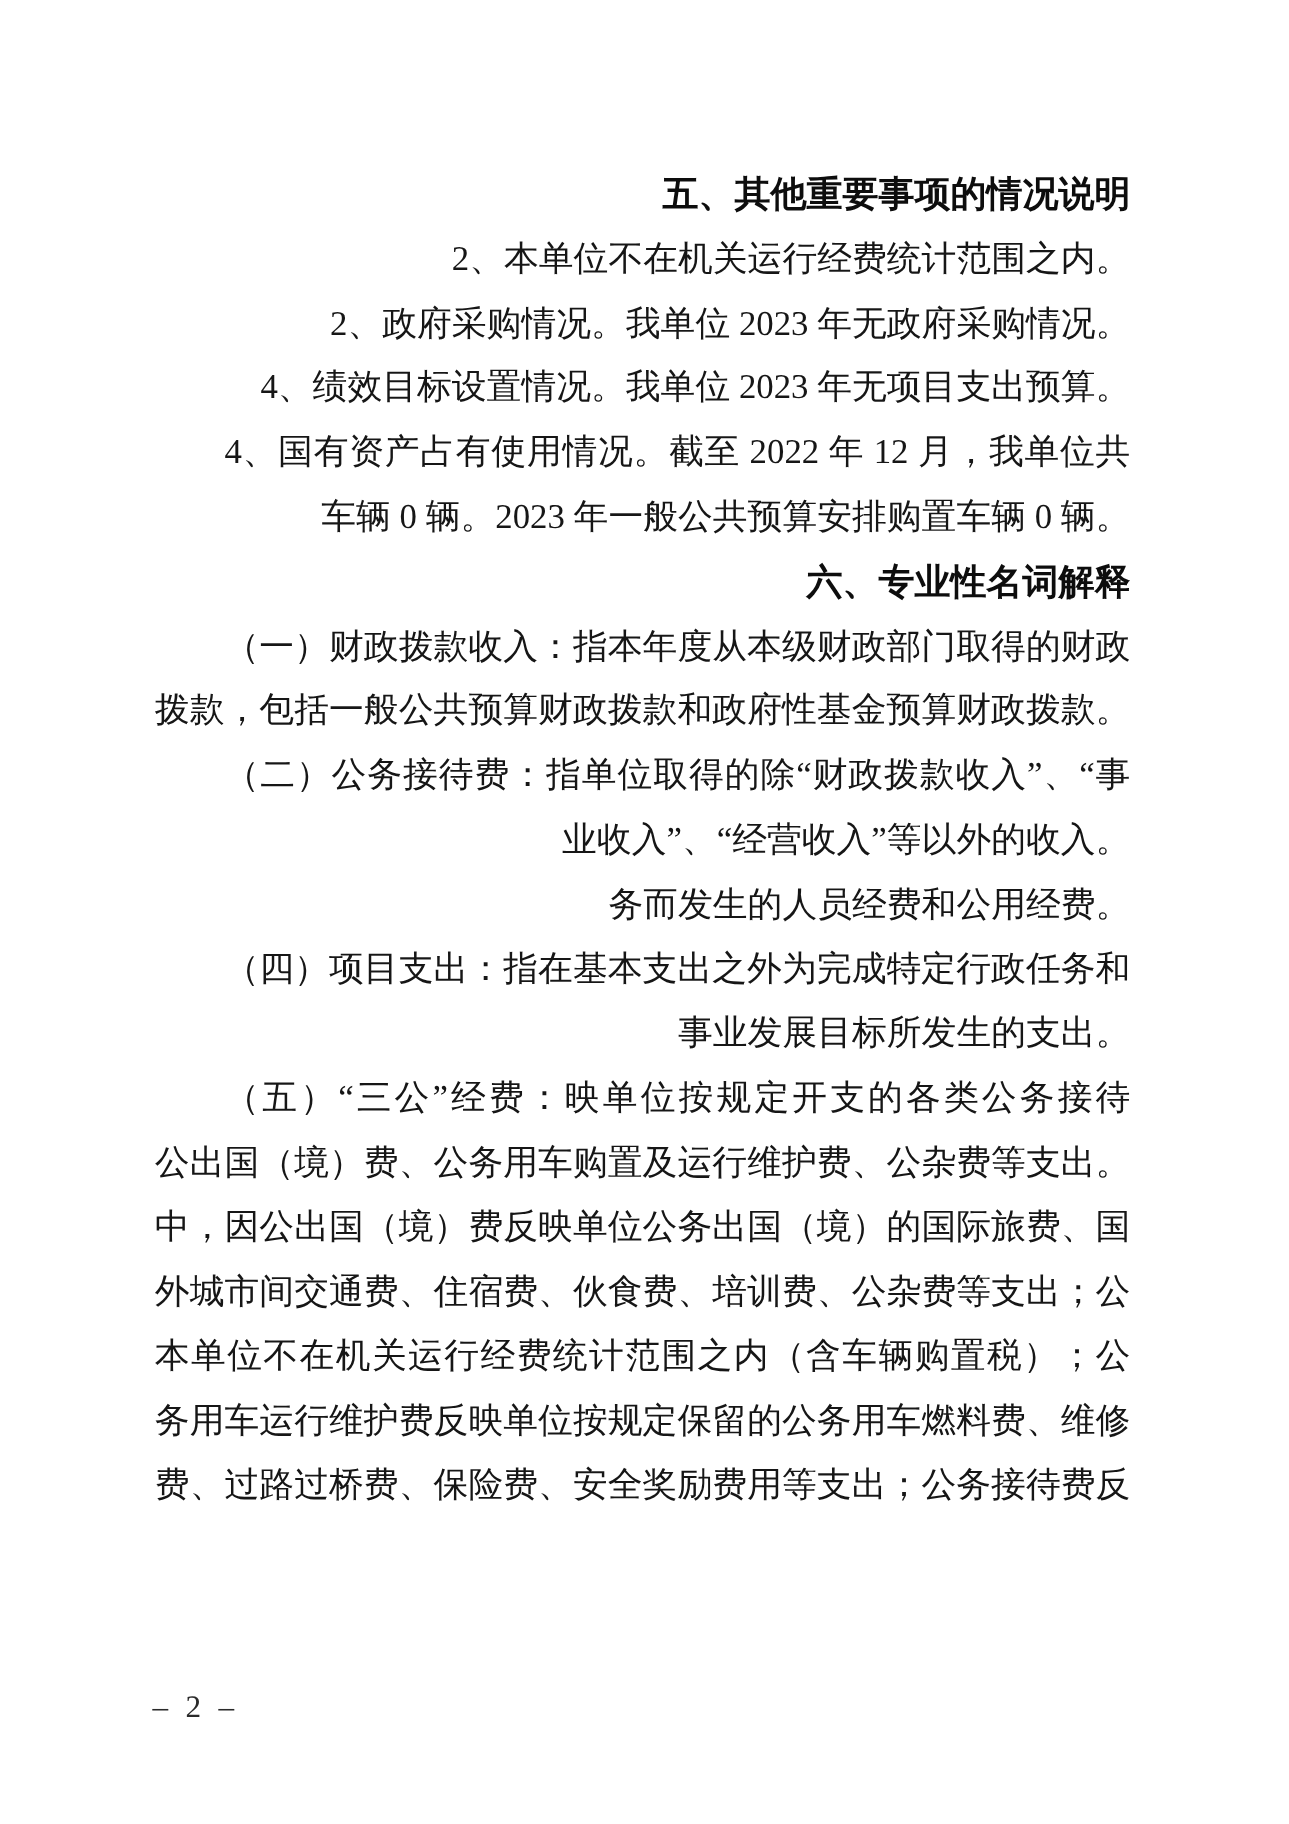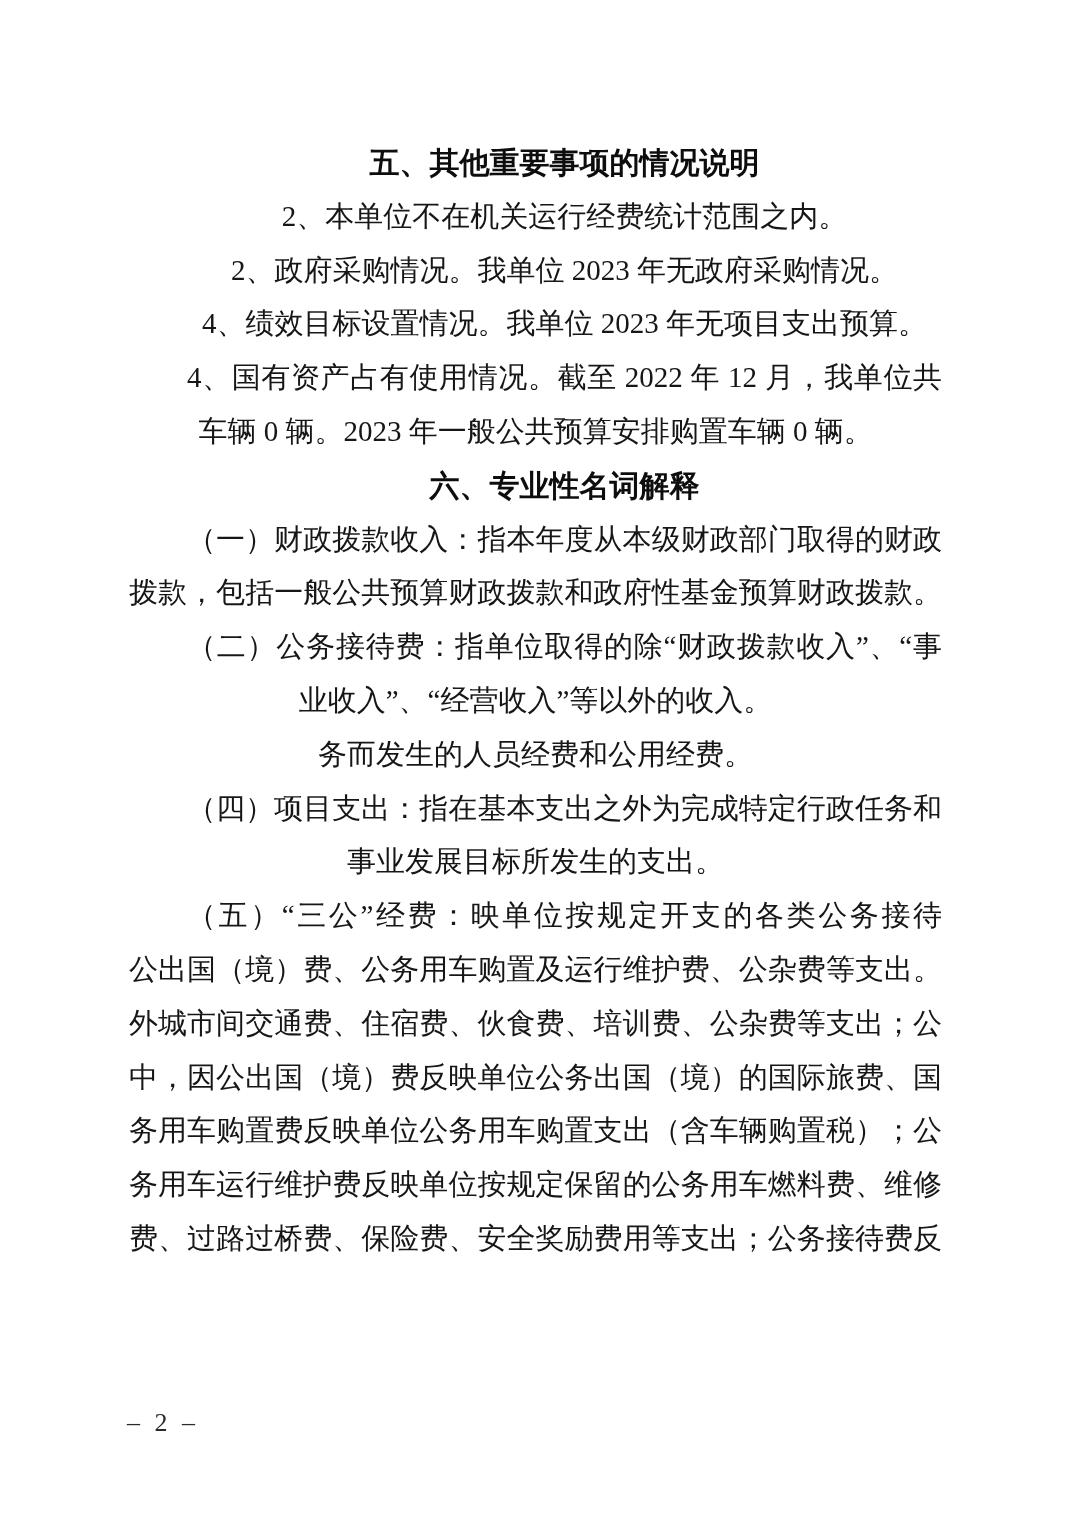--- a/index.html
+++ b/index.html
@@ -19,21 +19,21 @@
   .content {
     position: absolute;
     left: 129px;
     top: 136px;
     width: 813px;
   }
   .line {
     height: 53.8px;
     line-height: 53.8px;
     font-size: 29px;
-    text-align: center;
+    text-align: right;
     overflow: hidden;
     white-space: normal;
   }
   .line.heading {
     font-family: "Liberation Sans", "DejaVu Sans", sans-serif;
     font-weight: bold;
     font-size: 30px;
     color: #0d0d0d;
   }
   .line.indent {
@@ -68,20 +68,20 @@
       <div class="line heading indent">六、专业性名词解释</div>
       <div class="line body indent fill">（一）财政拨款收入：指本年度从本级财政部门取得的财政</div>
       <div class="line body fill">拨款，包括一般公共预算财政拨款和政府性基金预算财政拨款。</div>
       <div class="line body indent fill">（二）公务接待费：指单位取得的除“财政拨款收入”、“事</div>
       <div class="line body">业收入”、“经营收入”等以外的收入。</div>
       <div class="line body">务而发生的人员经费和公用经费。</div>
       <div class="line body indent fill">（四）项目支出：指在基本支出之外为完成特定行政任务和</div>
       <div class="line body">事业发展目标所发生的支出。</div>
       <div class="line body indent fill">（五）“三公”经费：映单位按规定开支的各类公务接待</div>
       <div class="line body fill">公出国（境）费、公务用车购置及运行维护费、公杂费等支出。其</div>
+      <div class="line body fill">中，因公出国（境）费反映单位公务出国（境）的国际旅费、国</div>
       <div class="line body fill">外城市间交通费、住宿费、伙食费、培训费、公杂费等支出；公</div>
-      <div class="line body fill">中，因公出国（境）费反映单位公务出国（境）的国际旅费、国</div>
-      <div class="line body fill">务用车购置费反映单位公务用车购置支出（含车辆购置税）；公</div>
+      <div class="line body fill">本单位不在机关运行经费统计范围之内（含车辆购置税）；公</div>
       <div class="line body fill">务用车运行维护费反映单位按规定保留的公务用车燃料费、维修</div>
       <div class="line body fill">费、过路过桥费、保险费、安全奖励费用等支出；公务接待费反</div>
     </div>
   <div class="footer">– 2 –</div>
 </div>
 
 </body></html>

